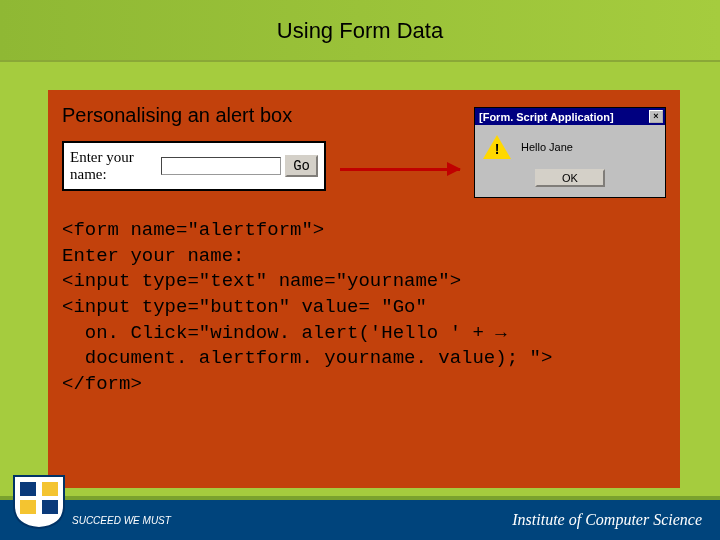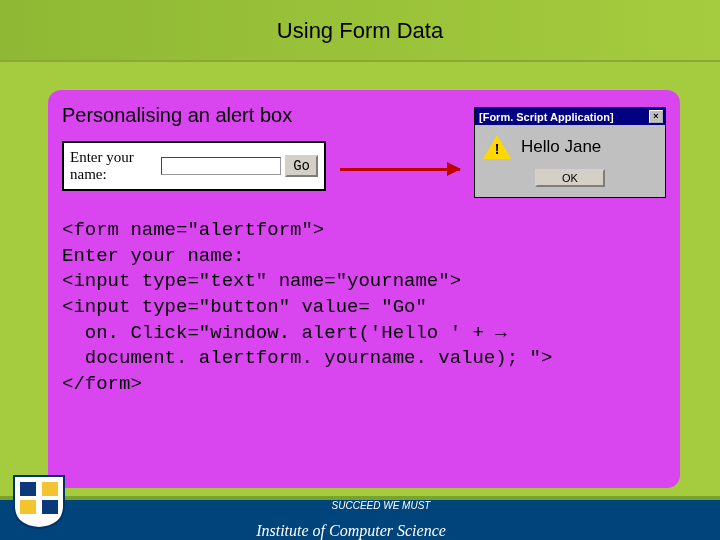--- a/index.html
+++ b/index.html
@@ -25,26 +25,25 @@
     bottom: 0; left: 0; right: 0;
     height: 2px;
     background: #8aa837;
   }
   .title {
     color: #000;
     font-size: 22px;
     font-weight: normal;
   }
   .content {
-    background: #d946ef;
+    background: #c2410c;
     margin: 28px 40px 12px 48px;
     padding: 10px 14px 28px 14px;
     height: 398px;
     position: relative;
-    border-radius: 13px;
   }
   .subhead {
     font-size: 20px;
     color: #000;
     margin: 4px 0 14px 0;
   }
   .row {
     display: flex;
     align-items: flex-start;
     gap: 14px;
@@ -144,21 +143,21 @@
   .warn-icon::after {
     content: "!";
     position: absolute;
     left: -4px; top: 6px;
     width: 8px;
     text-align: center;
     font-weight: bold;
     font-size: 14px;
     color: #000;
   }
-  .dlg-msg { font-size: 17px; }
+  .dlg-msg { font-size: 11px; }
   .dlg-foot {
     display: flex;
     justify-content: center;
     padding: 4px 0 10px 0;
   }
   .okbtn {
     width: 70px;
     border: 2px outset #d4d0c8;
     background: #d4d0c8;
     font-size: 11px;
@@ -175,24 +174,23 @@
   .footer {
     position: absolute;
     left: 0; right: 0; bottom: 0;
     height: 44px;
     background: #00447c;
     border-top: 4px solid #7aa22e;
     color: #fff;
     display: flex;
     align-items: center;
     justify-content: space-between;
-    padding: 0 30px 0 12px;
+    padding: 0 18px 0 12px;
     font-size: 10px;
     font-style: italic;
-    flex-direction: column;
   }
   .crest {
     position: absolute;
     bottom: 10px; left: 12px;
     width: 54px; height: 58px;
     z-index: 5;
   }
   .crest svg { width: 100%; height: 100%; }
   .motto { margin-left: 60px; }
   .inst {

